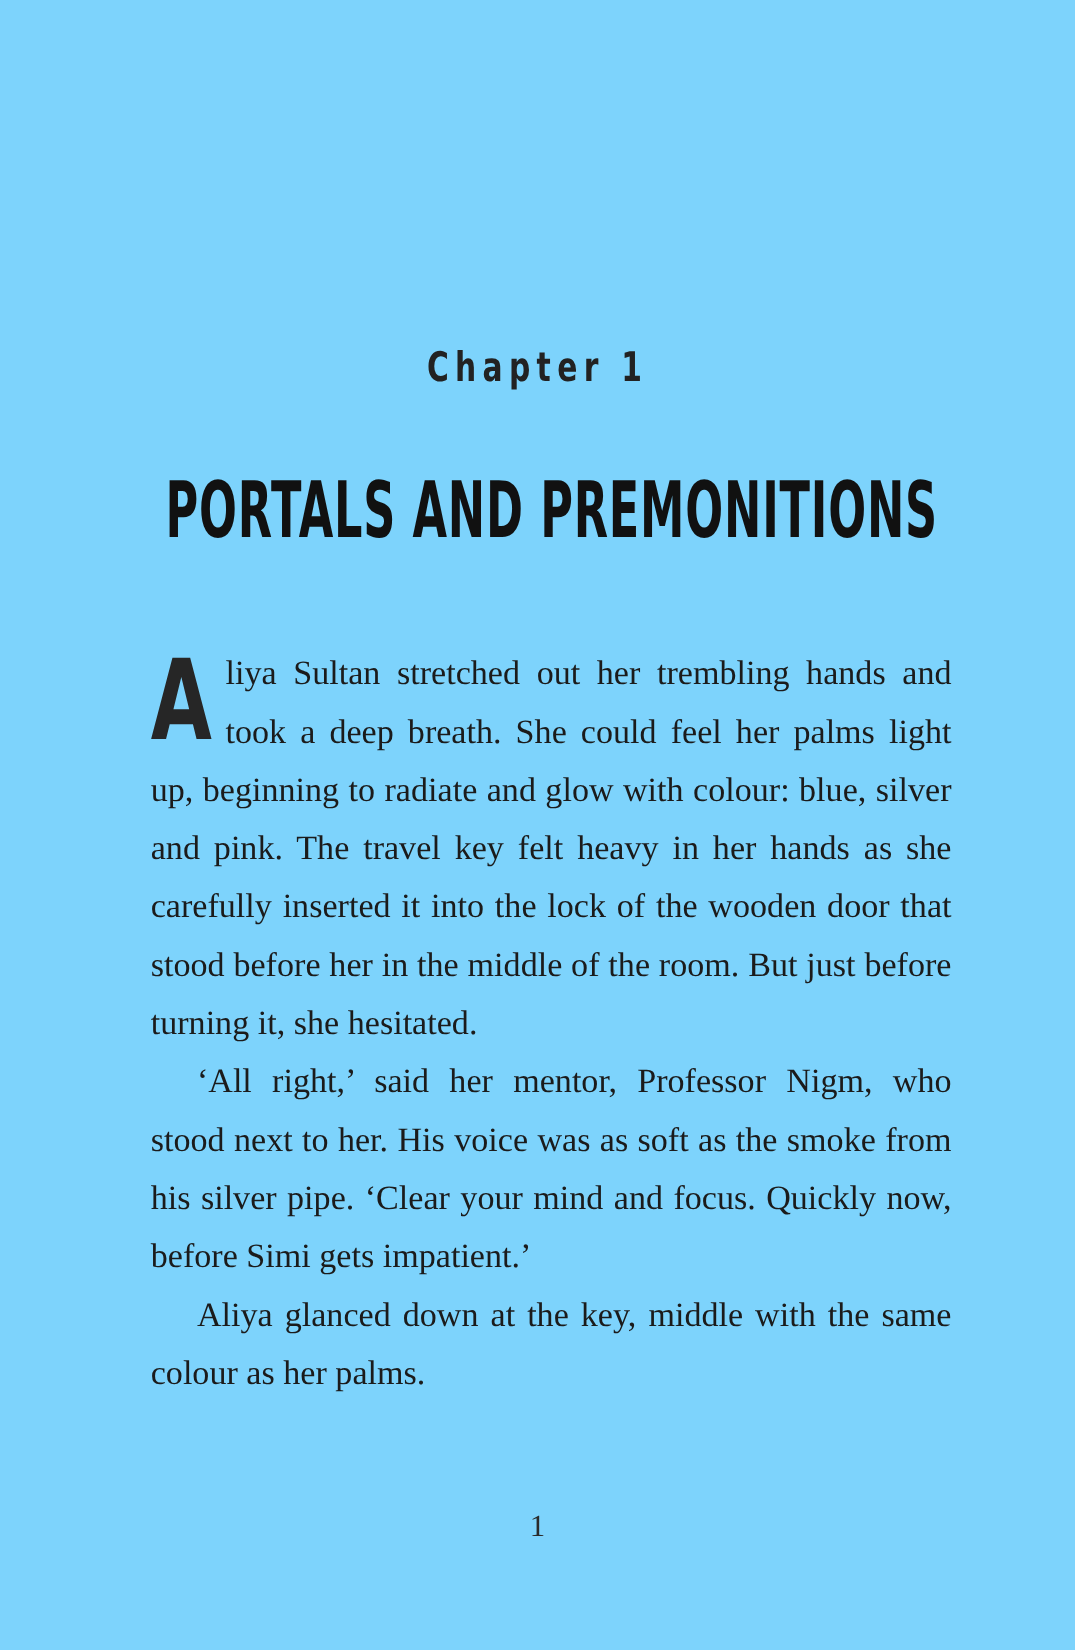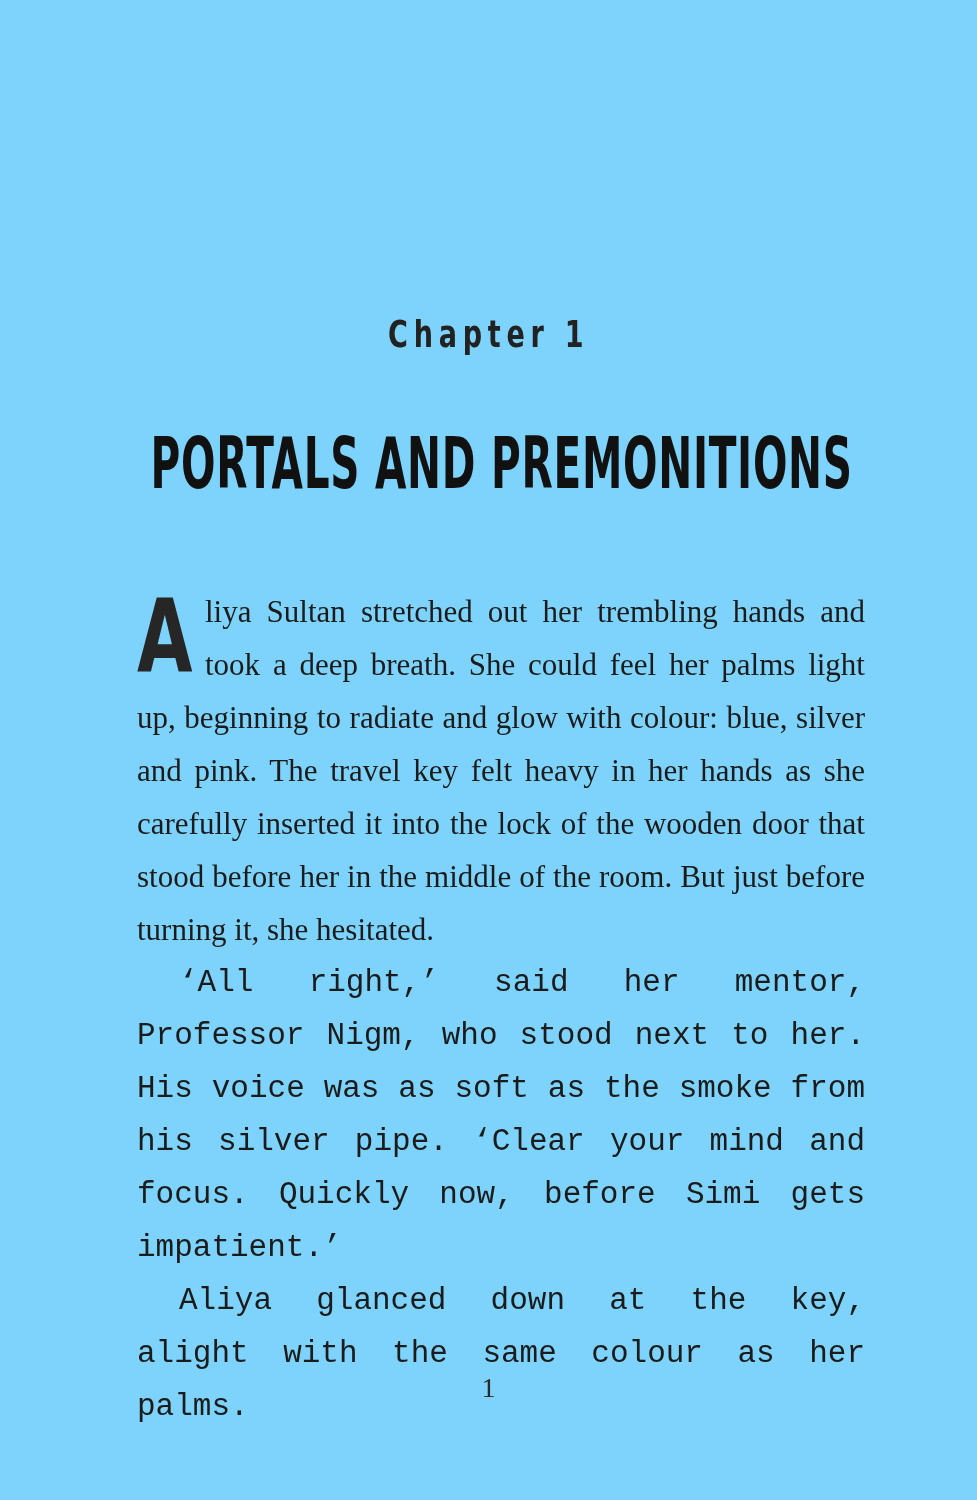--- a/index.html
+++ b/index.html
@@ -62,21 +62,20 @@
     line-height: 53px;
     text-align: justify;
     color: #1b1b1b;
   }
   .body-text p {
     margin: 0;
     padding: 0;
   }
   .para-indent {
     text-indent: 42px;
-    font-family: Liberation Mono, monospace;
   }
   .drop-cap {
     float: left;
     width: 62px;
     height: 100px;
     font-family: "DejaVu Sans", sans-serif;
     font-weight: 700;
     font-size: 92px;
     line-height: 96px;
     color: #262626;
@@ -105,18 +104,18 @@
 
   <div class="chapter-title">
     <span class="chapter-title-text">PORTALS AND PREMONITIONS</span>
   </div>
 
   <div class="body-text">
     <p>
       <span class="drop-cap">A</span><span>liya Sultan stretched out her trembling hands and took a deep breath. She could feel her palms light up, beginning to radiate and glow with colour: blue, silver and pink. The travel key felt heavy in her hands as she carefully inserted it into the lock of the wooden door that stood before her in the middle of the room. But just before turning it, she hesitated.</span>
     </p>
     <p class="para-indent">‘All right,’ said her mentor, Professor Nigm, who stood next to her. His voice was as soft as the smoke from his silver pipe. ‘Clear your mind and focus. Quickly now, before Simi gets impatient.’</p>
-    <p class="para-indent">Aliya glanced down at the key, alight with the same colour as her palms.</p>
+    <p class="para-indent">Aliya glanced down at the key, middle with the same colour as her palms.</p>
   </div>
 
   <div class="page-number">1</div>
 
 </div>
 
 </body></html>

